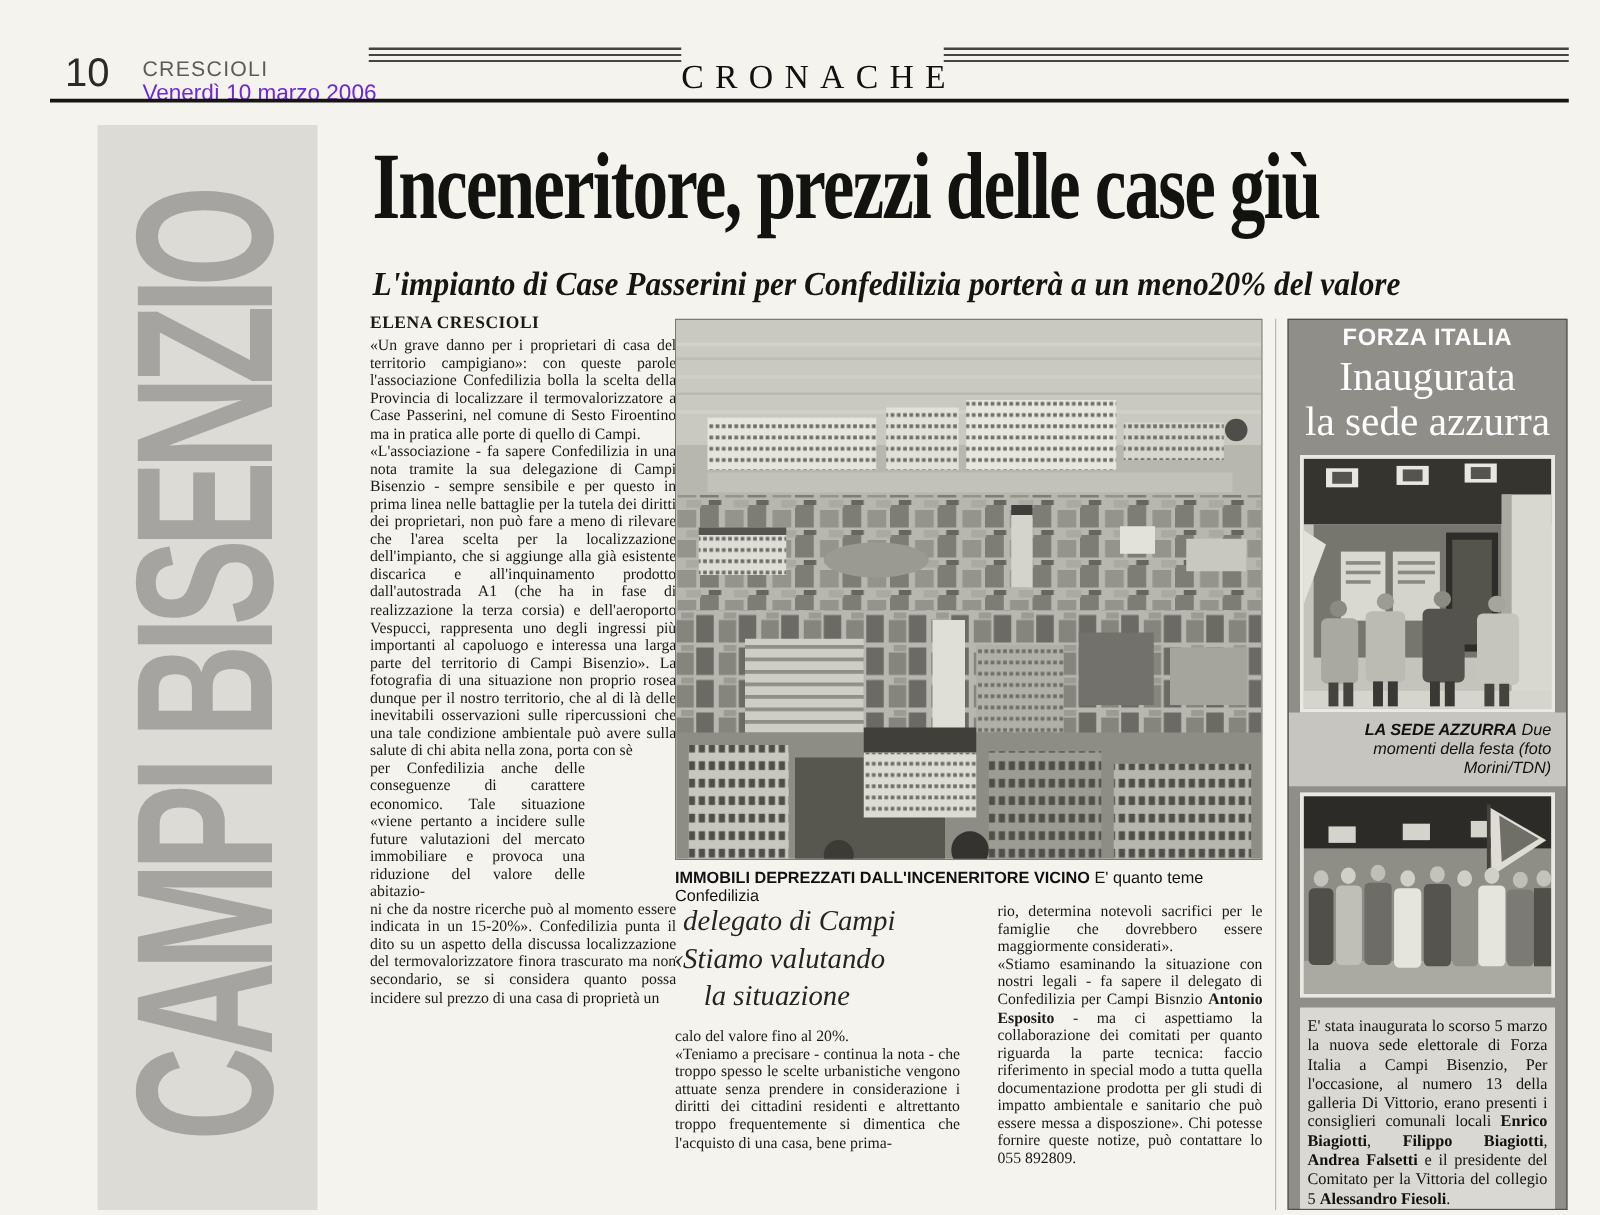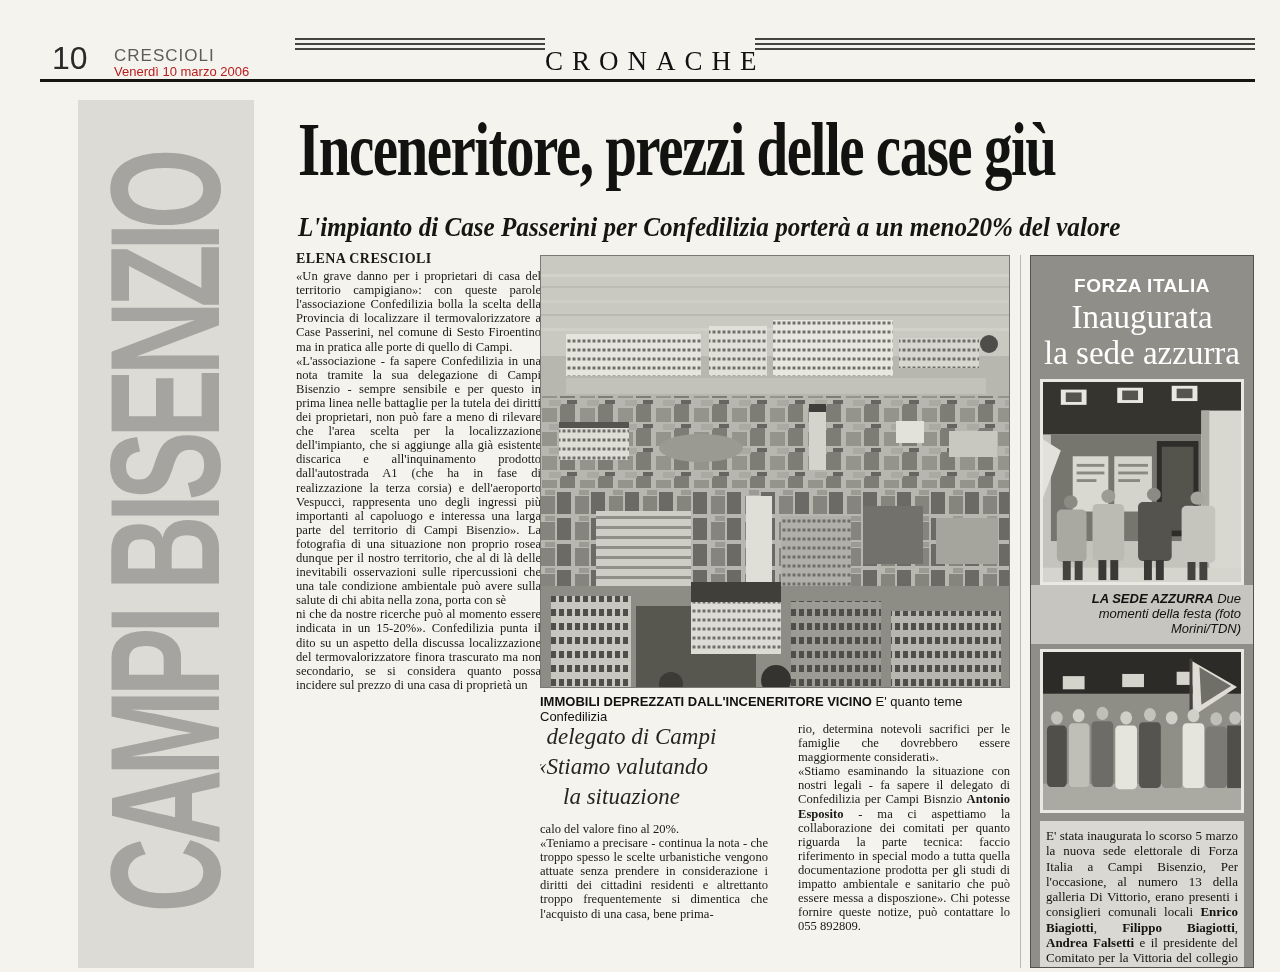--- a/index.html
+++ b/index.html
@@ -7,21 +7,21 @@
   body {
     position:relative;
     background:#f4f3ee;
     color:#1b1a18;
     font-family:"Liberation Serif", serif;
     overflow:hidden;
   }
   
   .pagenum { position:absolute; left:52px; top:40px; font-family:"Liberation Sans",sans-serif; font-size:32px; font-weight:400; color:#2a2a28; }
   .section { position:absolute; left:114px; top:46px; font-family:"Liberation Sans",sans-serif; font-size:17px; letter-spacing:1px; color:#5d5c58; }
-  .dateline { position:absolute; left:114px; top:64px; font-family:"Liberation Sans",sans-serif; font-size:13px; color:#b91c1c; }
+  .dateline { position:absolute; left:114px; top:64px; font-family:"Liberation Sans",sans-serif; font-size:18px; color:#6d28d9; }
   .thickrule { position:absolute; left:40px; top:79px; width:1215px; height:3px; background:#151512; }
   .triple { position:absolute; top:38px; height:13px;
     background:linear-gradient(to bottom,#45443f 0,#45443f 2px,transparent 2px,transparent 5px,#45443f 5px,#45443f 7px,transparent 7px,transparent 10px,#45443f 10px,#45443f 12px,transparent 12px); }
   .triple.left { left:295px; width:250px; }
   .triple.right { left:755px; width:500px; }
   .masthead { position:absolute; left:545px; top:46px; width:212px; text-align:center;
     font-family:"Liberation Serif",serif; font-size:27px; letter-spacing:9px; color:#111; }
   
   .strip { position:absolute; left:78px; top:100px; width:176px; height:868px; background:#dcdbd6; overflow:hidden; }
   .strip-text { position:absolute; left:50%; top:50%;
@@ -47,21 +47,21 @@
     font-family:"Liberation Sans",sans-serif; font-size:13px; color:#111; }
   .main-caption b { font-weight:bold; }
   .centercols { position:absolute; left:540px; top:722px; width:470px; height:246px; overflow:hidden; display:flex; gap:30px; }
   .col2 { width:228px; flex:none; }
   .col3 { flex:1; }
   .pullquote { margin-left:-46px; width:255px; margin-bottom:10px;
     font-style:italic; font-size:23px; line-height:30px; text-align:center; color:#26251f; }
   
   .divider { position:absolute; left:1020px; top:255px; width:1px; height:713px; background:#b9b8b2; }
   .sidebar { position:absolute; left:1030px; top:255px; width:224px; height:713px;
-    background:#8f8e89; border:1px solid #53524d; padding:15px 9px; overflow:hidden; }
+    background:#8f8e89; border:1px solid #53524d; padding:0 9px; overflow:hidden; }
   .sb-kicker { text-align:center; color:#fff; font-family:"Liberation Sans",sans-serif;
     font-weight:bold; font-size:19px; letter-spacing:.5px; margin-top:4px; }
   .sb-title { text-align:center; color:#fff; font-family:"Liberation Serif",serif;
     font-size:33px; line-height:36px; margin:2px 0 8px 0; }
   .sb-photo { border:3px solid #e9e8e2; background:#b9b8b2; }
   .sb-photo svg { display:block; }
   .sb-caption { padding:6px 3px 8px 3px; background:#c6c5c0; margin:0 -9px;
     font-family:"Liberation Sans",sans-serif; font-style:italic; font-size:13px; line-height:15px; color:#121210;
     padding-left:12px; padding-right:12px;text-align:right; }
   .sb-caption b { font-weight:bold; }
@@ -84,20 +84,21 @@
   <div class="strip-text">CAMPI BISENZIO</div>
 </div>
 
 <h1 class="headline">Inceneritore, prezzi delle case giù</h1>
 <h2 class="subhead">L'impianto di Case Passerini per Confedilizia porterà a un meno20% del valore</h2>
 
 <div class="col1 bodytext">
   <div class="byline">ELENA CRESCIOLI</div>
   <p>«Un grave danno per i proprietari di casa del territorio campigiano»: con queste parole l'associazione Confedilizia bolla la scelta della Provincia di localizzare il termovalorizzatore a Case Passerini, nel comune di Sesto Firoentino ma in pratica alle porte di quello di Campi.</p>
   <p>«L'associazione - fa sapere Confedilizia in una nota tramite la sua delegazione di Campi Bisenzio - sempre sensibile e per questo in prima linea nelle battaglie per la tutela dei diritti dei proprietari, non può fare a meno di rilevare che l'area scelta per la localizzazione dell'impianto, che si aggiunge alla già esistente discarica e all'inquinamento prodotto dall'autostrada A1 (che ha in fase di realizzazione la terza corsia) e dell'aeroporto Vespucci, rappresenta uno degli ingressi più importanti al capoluogo e interessa una larga parte del territorio di Campi Bisenzio». La fotografia di una situazione non proprio rosea dunque per il nostro territorio, che al di là delle inevitabili osservazioni sulle ripercussioni che una tale condizione ambientale può avere sulla salute di chi abita nella zona, porta con sè</p>
+  <p class="narrow">per Confedilizia anche delle conseguenze di carattere economico. Tale situazione «viene pertanto a incidere sulle future valutazioni del mercato immobiliare e provoca una riduzione del valore delle abitazio-</p>
   <p>ni che da nostre ricerche può al momento essere indicata in un 15-20%». Confedilizia punta il dito su un aspetto della discussa localizzazione del termovalorizzatore finora trascurato ma non secondario, se si considera quanto possa incidere sul prezzo di una casa di proprietà un</p>
 </div>
 
 <div class="photo-wrap">
   <svg width="468" height="431" viewBox="0 0 468 431" xmlns="http://www.w3.org/2000/svg">
     <defs>
       <pattern id="w1" width="10" height="9" patternUnits="userSpaceOnUse">
         <rect x="1.5" y="2.5" width="3" height="3" fill="#6f6e68"></rect>
         <rect x="6.5" y="2.5" width="3" height="3" fill="#6f6e68"></rect>
       </pattern>

